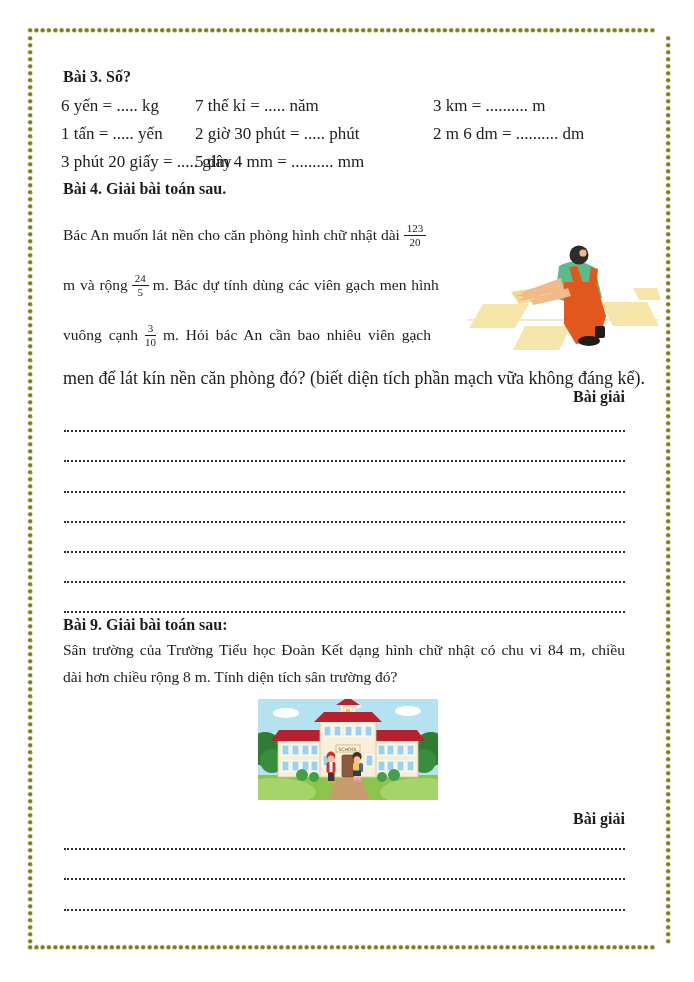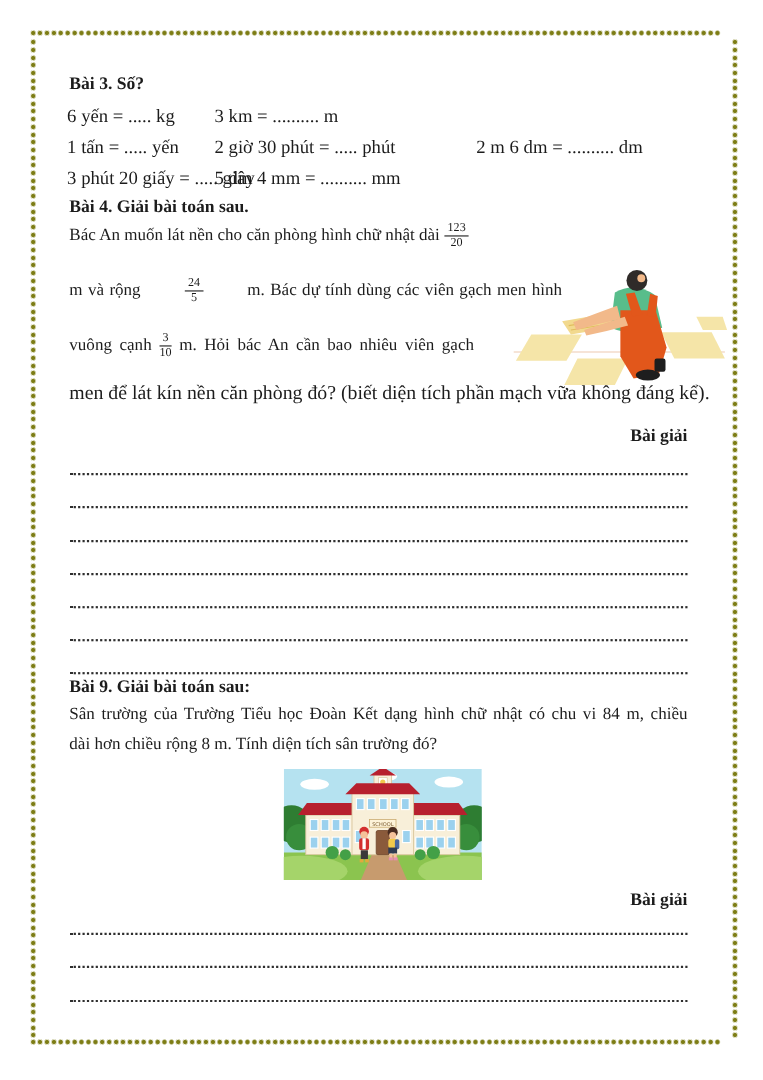--- a/index.html
+++ b/index.html
@@ -24,27 +24,27 @@
   }
 
   
   .conv-row {
     position:absolute; left:54px; width:569px; height:22px;
     display:grid; grid-template-columns:134px 238px auto; font-size:17px;
   }
   .conv-row .cell { padding-left:7px; white-space:nowrap; }
 
   
-  .para { position:absolute; left:63px; top:187px; width:569px; height:186px; }
+  .para { position:absolute; left:63px; top:208px; width:569px; height:186px; }
   .p-line {
     position:absolute; left:0; font-size:15.5px; display:flex;
     align-items:center; white-space:nowrap; height:46px;
   }
   .p-plain { position:absolute; left:0; font-size:18px; white-space:nowrap; }
-  .ws1 { word-spacing:1px;gap:36px; }
+  .ws1 { word-spacing:1px; }
   .ws3 { word-spacing:3px;align-items:center; }
 
   .frac {
     display:inline-flex; flex-direction:column; align-items:center;
     font-size:11px; line-height:1.12; margin:0 4px; vertical-align:middle;
   }
   .frac .num { padding:0 3px; border-bottom:1.3px solid #1c1c1c; }
   .frac .den { padding:0 3px; }
 
   .solution-label {
@@ -70,20 +70,21 @@
 
   <div class="star-row" style="top:27px">✹✹✹✹✹✹✹✹✹✹✹✹✹✹✹✹✹✹✹✹✹✹✹✹✹✹✹✹✹✹✹✹✹✹✹✹✹✹✹✹✹✹✹✹✹✹✹✹✹✹✹✹✹✹✹✹✹✹✹✹✹✹✹✹✹✹✹✹✹✹✹✹✹✹✹✹✹✹✹✹✹✹✹✹✹✹✹✹✹✹✹✹✹✹✹✹✹✹✹✹</div>
   <div class="star-row" style="top:944px">✹✹✹✹✹✹✹✹✹✹✹✹✹✹✹✹✹✹✹✹✹✹✹✹✹✹✹✹✹✹✹✹✹✹✹✹✹✹✹✹✹✹✹✹✹✹✹✹✹✹✹✹✹✹✹✹✹✹✹✹✹✹✹✹✹✹✹✹✹✹✹✹✹✹✹✹✹✹✹✹✹✹✹✹✹✹✹✹✹✹✹✹✹✹✹✹✹✹✹✹</div>
   <div class="star-col" style="left:27px">✹✹✹✹✹✹✹✹✹✹✹✹✹✹✹✹✹✹✹✹✹✹✹✹✹✹✹✹✹✹✹✹✹✹✹✹✹✹✹✹✹✹✹✹✹✹✹✹✹✹✹✹✹✹✹✹✹✹✹✹✹✹✹✹✹✹✹✹✹✹✹✹✹✹✹✹✹✹✹✹✹✹✹✹✹✹✹✹✹✹✹✹✹✹✹✹✹✹✹✹✹✹✹✹✹✹✹✹✹✹✹✹✹✹✹✹✹✹✹✹✹✹✹✹✹✹✹✹✹✹✹✹✹✹</div>
   <div class="star-col" style="left:665px">✹✹✹✹✹✹✹✹✹✹✹✹✹✹✹✹✹✹✹✹✹✹✹✹✹✹✹✹✹✹✹✹✹✹✹✹✹✹✹✹✹✹✹✹✹✹✹✹✹✹✹✹✹✹✹✹✹✹✹✹✹✹✹✹✹✹✹✹✹✹✹✹✹✹✹✹✹✹✹✹✹✹✹✹✹✹✹✹✹✹✹✹✹✹✹✹✹✹✹✹✹✹✹✹✹✹✹✹✹✹✹✹✹✹✹✹✹✹✹✹✹✹✹✹✹✹✹✹✹✹✹✹✹✹</div>
 
   <div class="abs h" style="top:68px;left:63px">Bài 3. Số?</div>
 
   <div class="conv-row" style="top:96px">
     <span class="cell">6 yến = ..... kg</span>
+    <span class="cell">7 thế kỉ = ..... năm</span>
     <span class="cell">3 km = .......... m</span>
   </div>
   <div class="conv-row" style="top:124px">
     <span class="cell">1 tấn = ..... yến</span>
     <span class="cell">2 giờ 30 phút = ..... phút</span>
     <span class="cell">2 m 6 dm = .......... dm</span>
   </div>
   <div class="conv-row" style="top:152px">
     <span class="cell">3 phút 20 giấy = ..... giây</span>
     <span class="cell">5 dm 4 mm = .......... mm</span>

